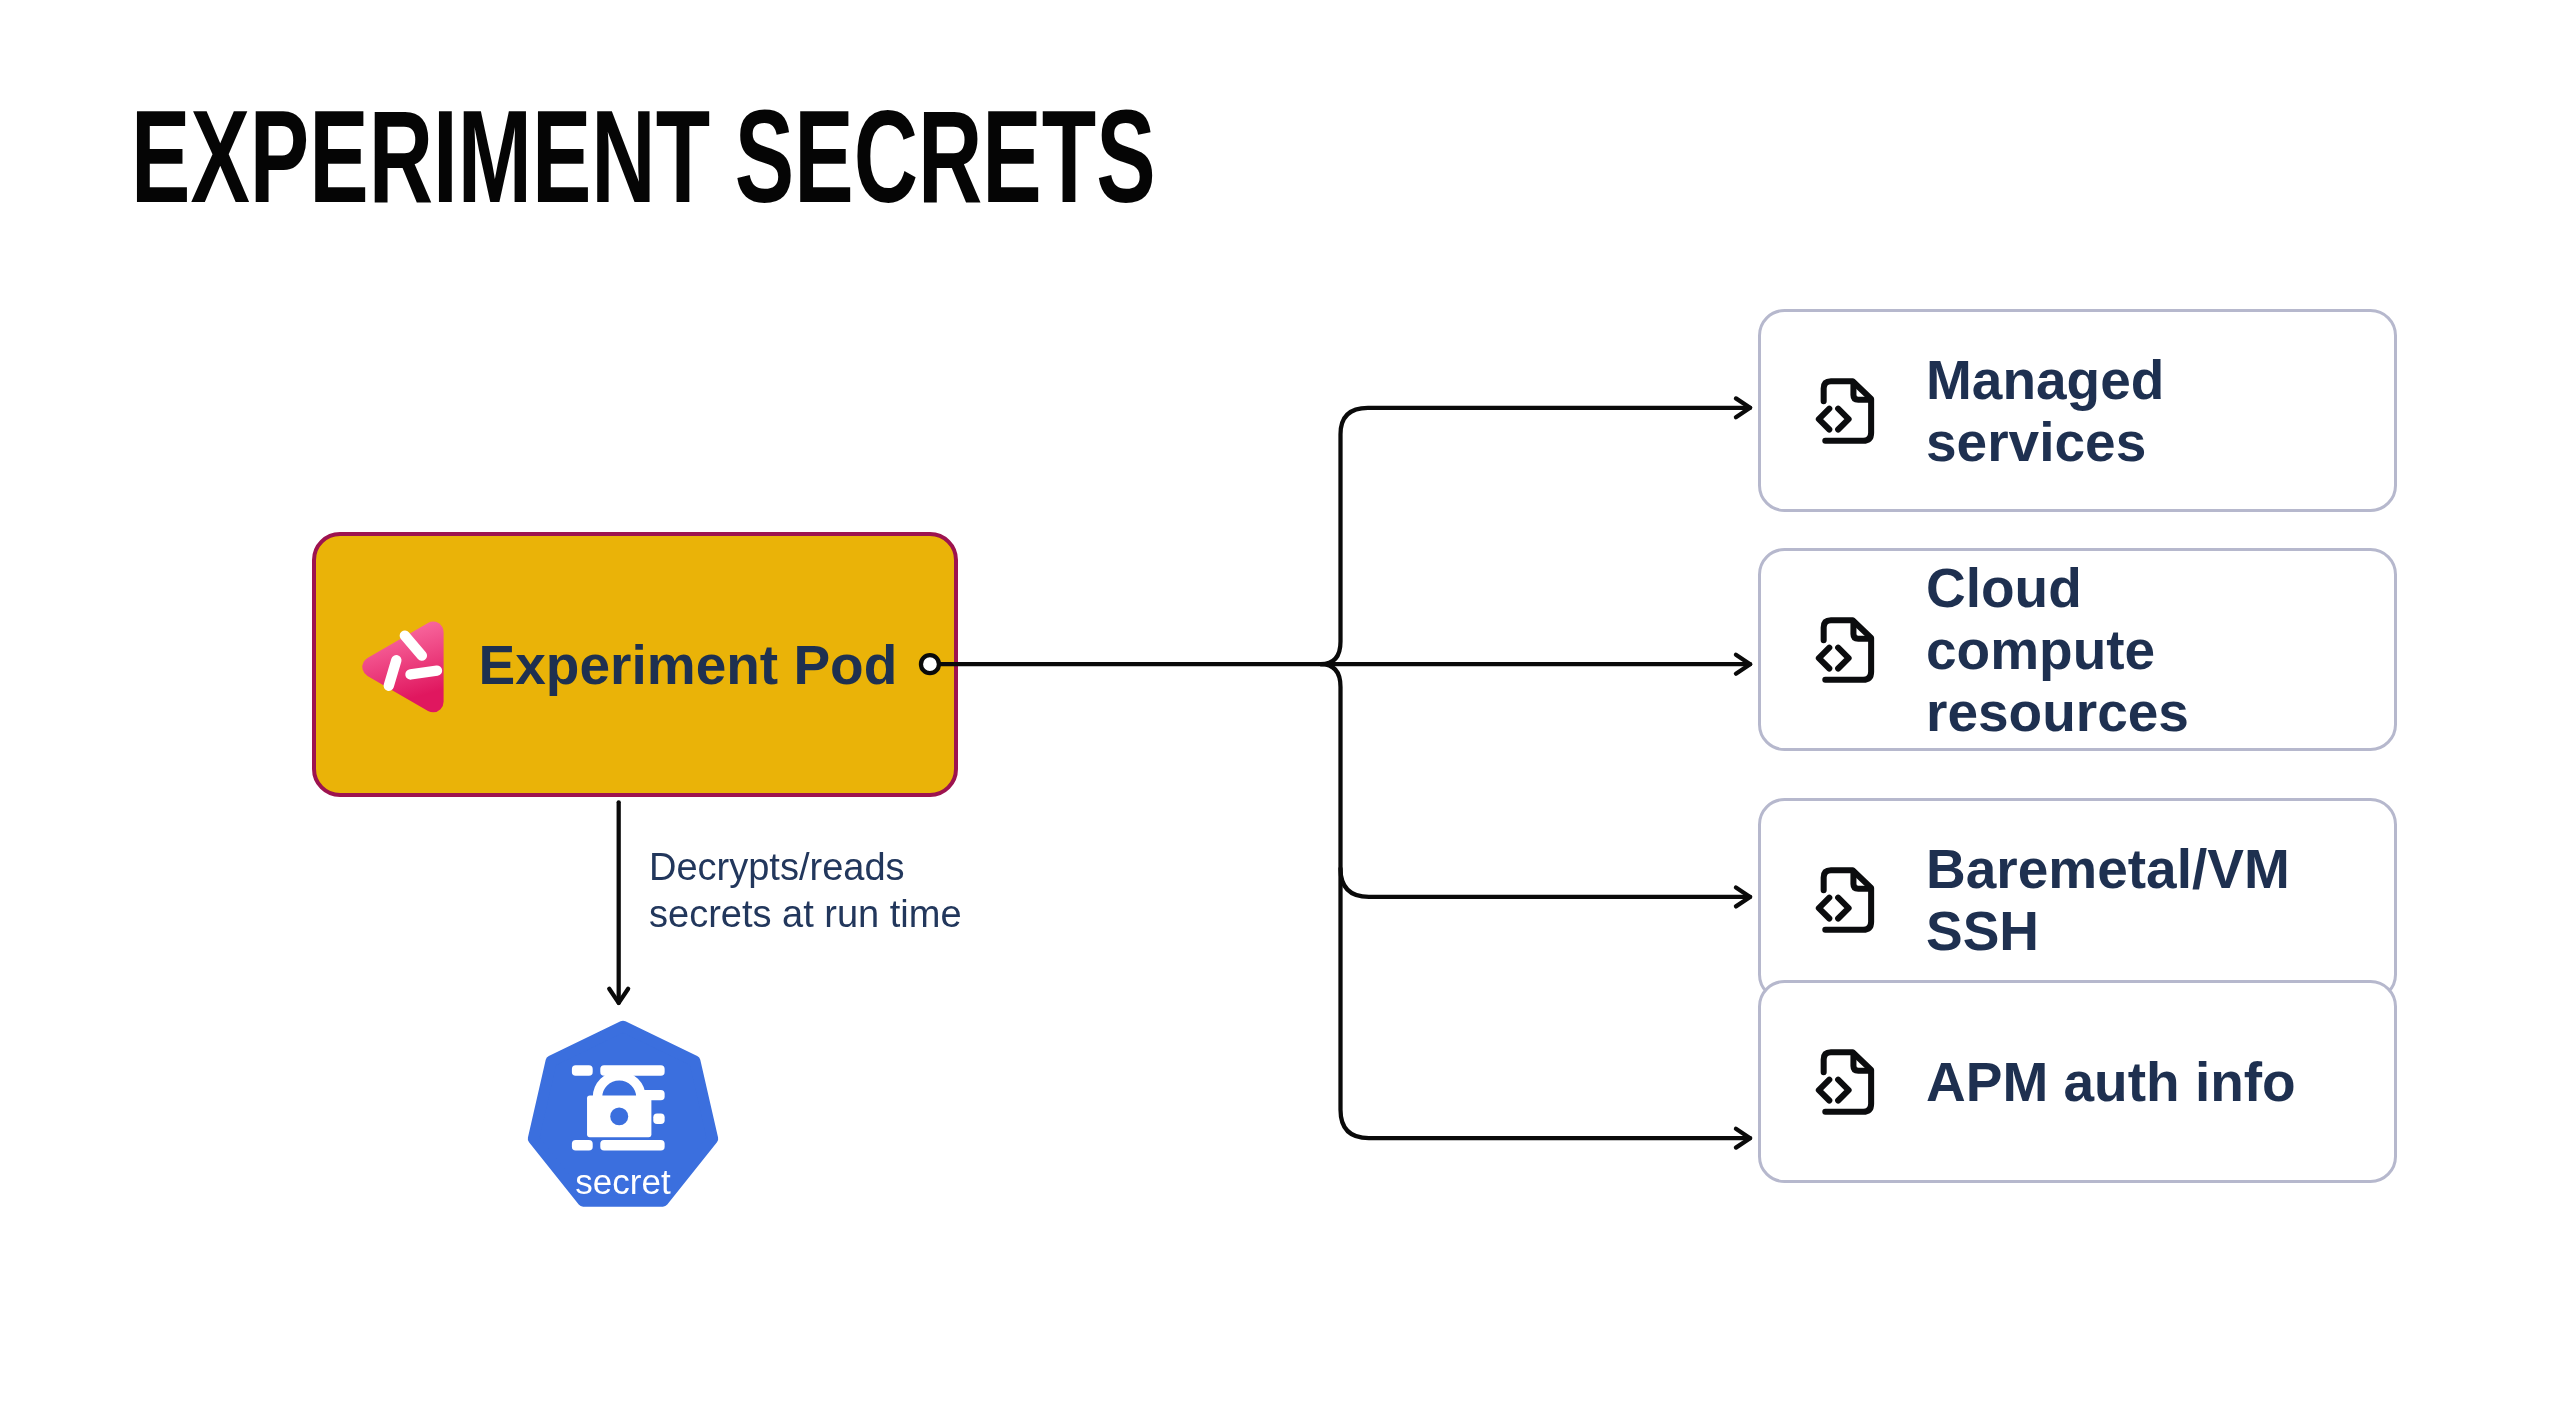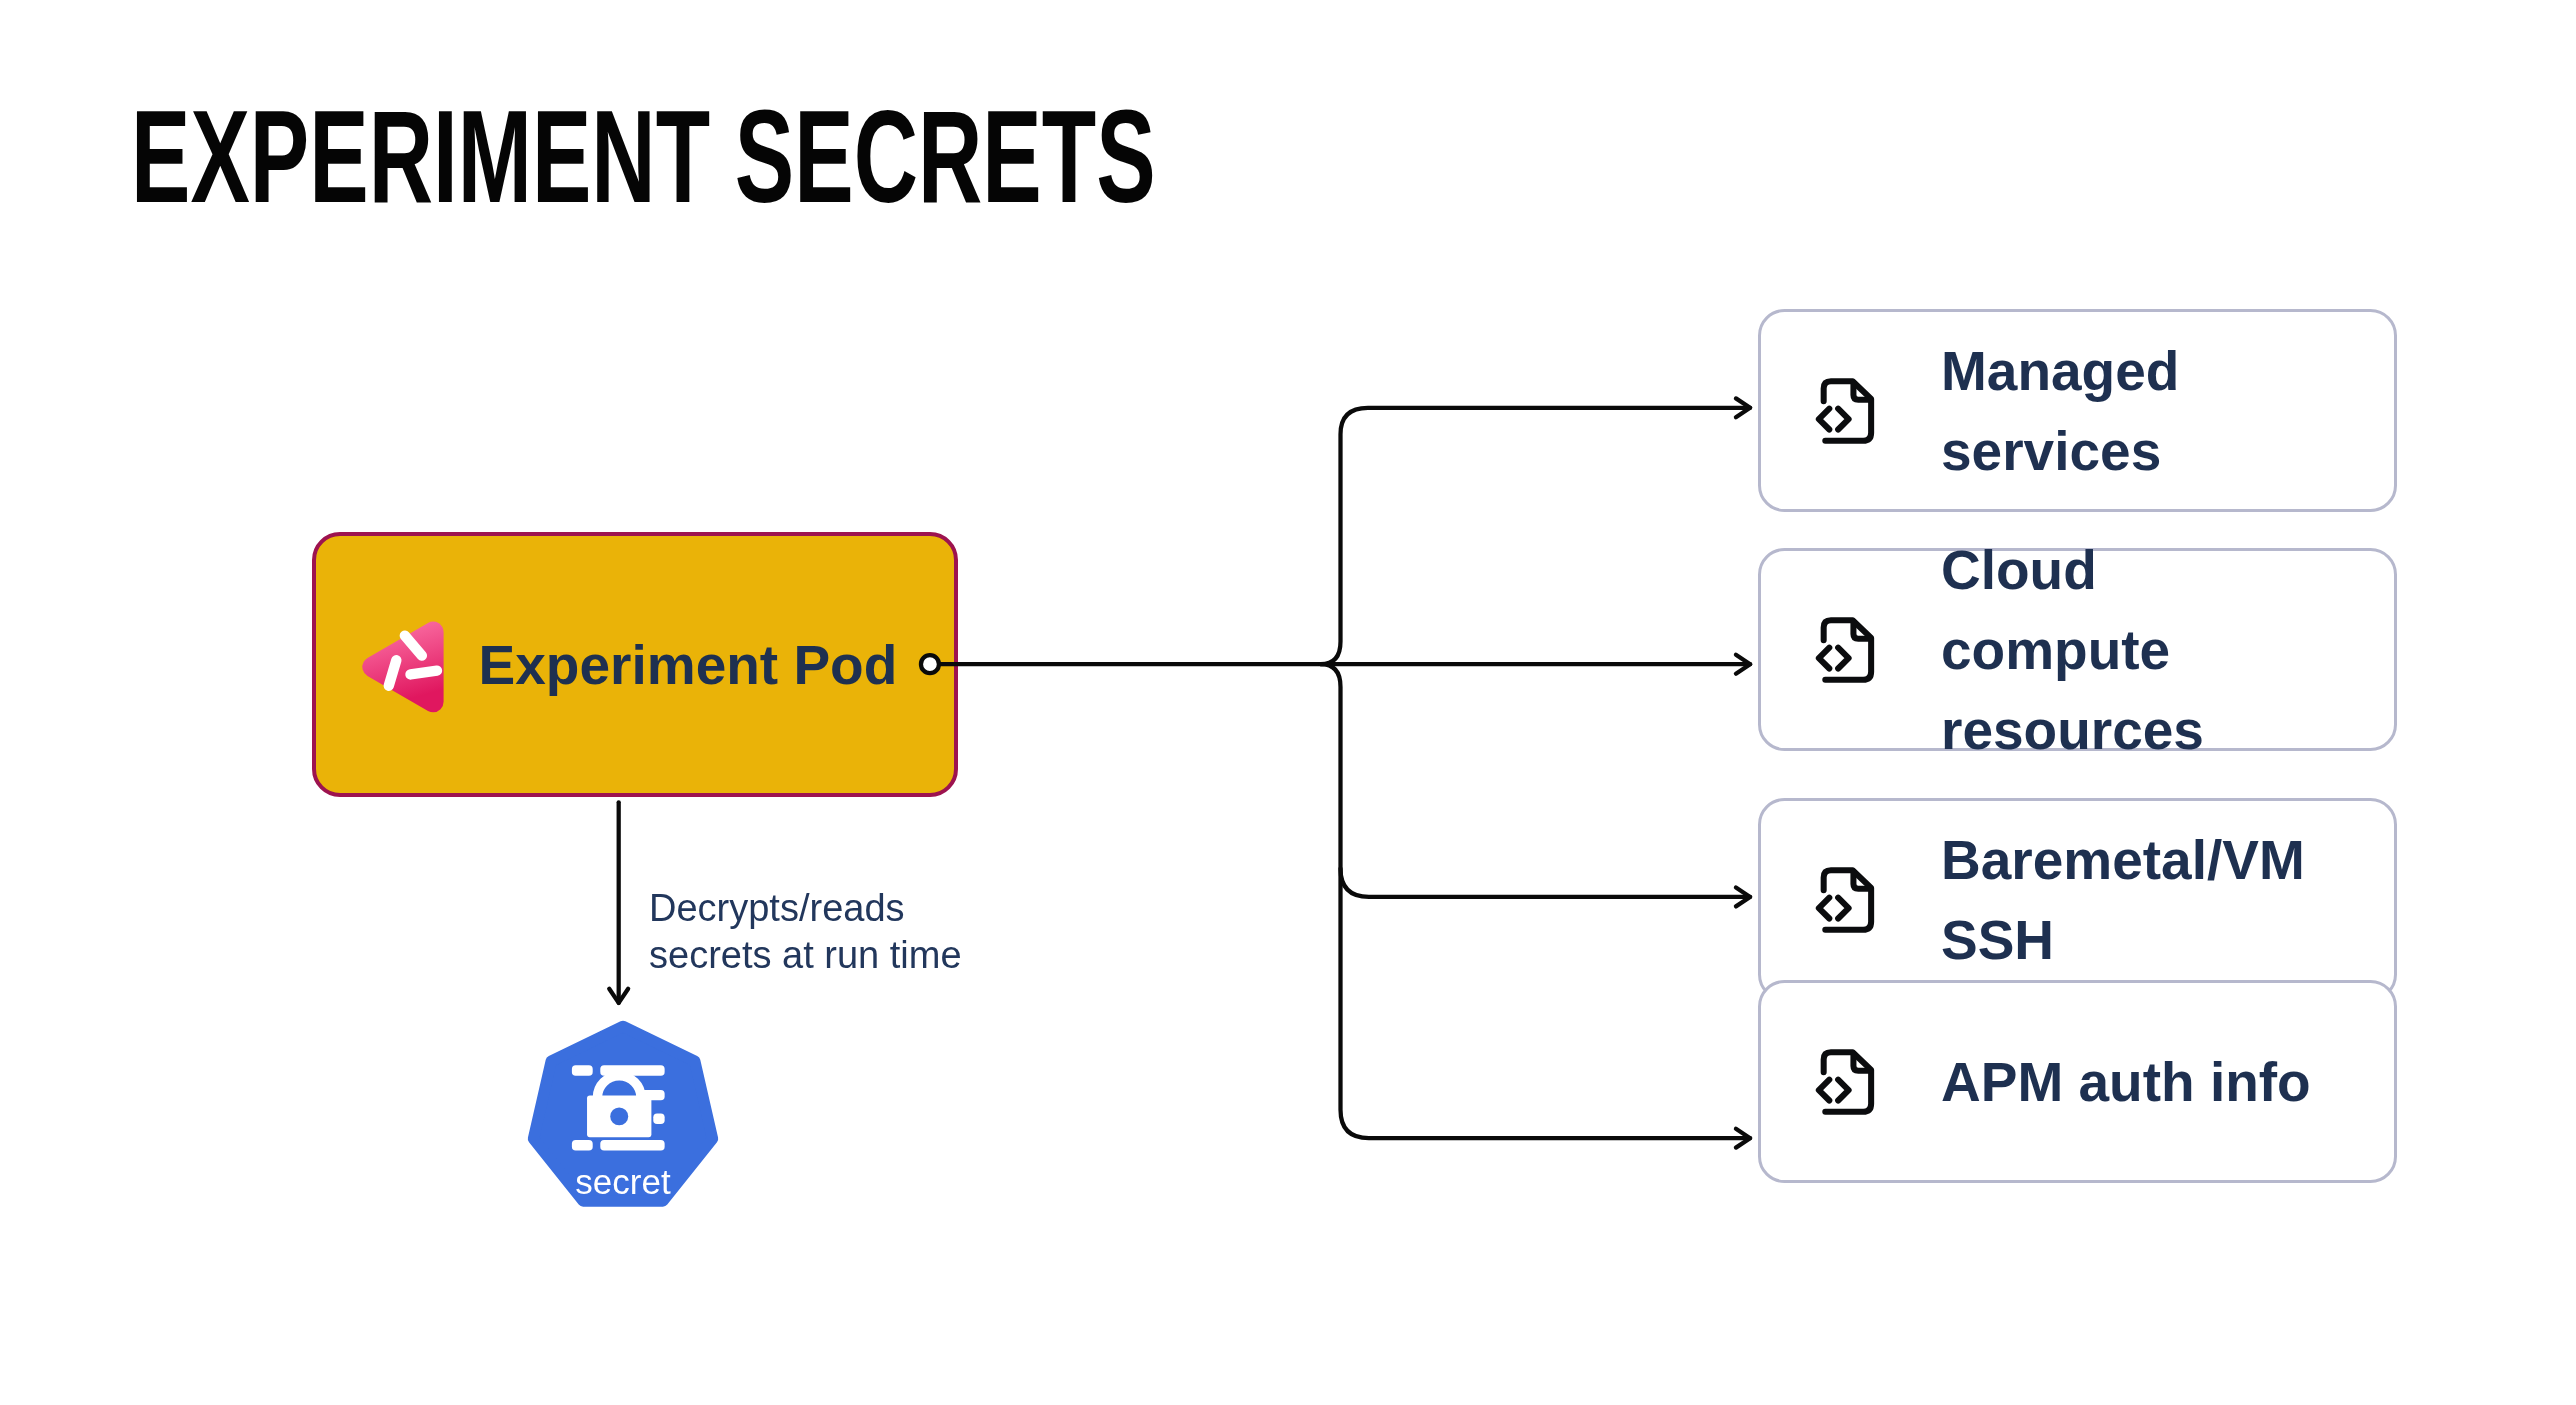--- a/index.html
+++ b/index.html
@@ -19,35 +19,35 @@
     position:absolute;left:312px;top:532px;width:604px;height:257px;
     border:4.7px solid #9D134F;border-radius:28px;background:#eab308;
     display:flex;align-items:center;padding-left:34px;box-sizing:content-box;
     z-index:2;
   }
   .pod-label{
     font-size:55px;font-weight:700;color:#1E3050;margin-left:24.6px;white-space:nowrap;
   }
   
   .edge-label{
-    position:absolute;left:649px;top:885px;
+    position:absolute;left:649px;top:844px;
     font-size:38px;line-height:47px;color:#22375C;white-space:pre-line;
     z-index:2;
   }
   
   .target{
     position:absolute;left:1758px;width:584px;height:197px;
     border:3.8px solid #B6B8CD;border-radius:26.5px;background:#ffffff;
     display:flex;align-items:center;padding-left:49px;box-sizing:content-box;
     z-index:2;
   }
   .t1{top:309px}.t2{top:548px}.t3{top:798px}.t4{top:980px}
   .target-label{
-    font-size:55px;font-weight:700;line-height:80px;color:#1E3050;
-    margin-left:57px;max-width:397px;
+    font-size:55px;font-weight:700;line-height:62px;color:#1E3050;
+    margin-left:42px;max-width:397px;
   }
   .file-code-icon{flex:0 0 auto;}
   
   .connector-layer{
     position:absolute;left:0;top:0;width:2576px;height:1406px;
     z-index:3;pointer-events:none;
   }
   .secret-svg{position:absolute;left:517px;top:1017px;z-index:2;}
 </style>
 </head>

